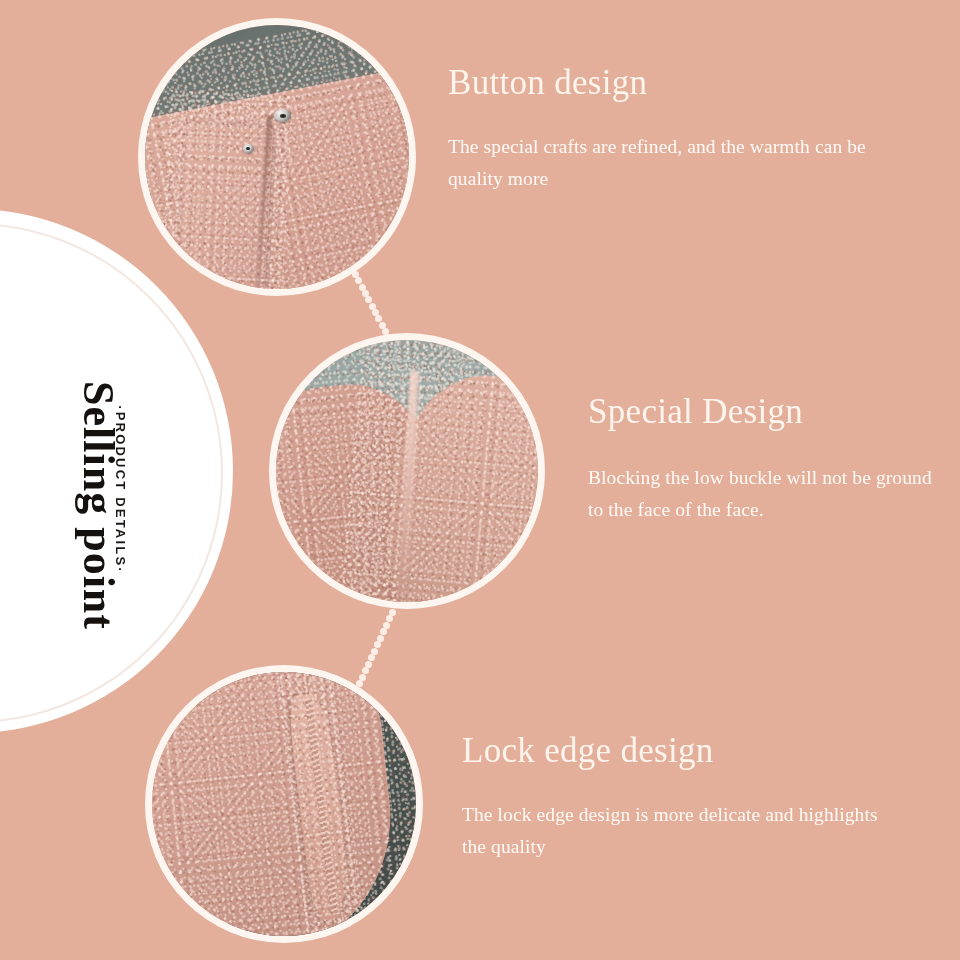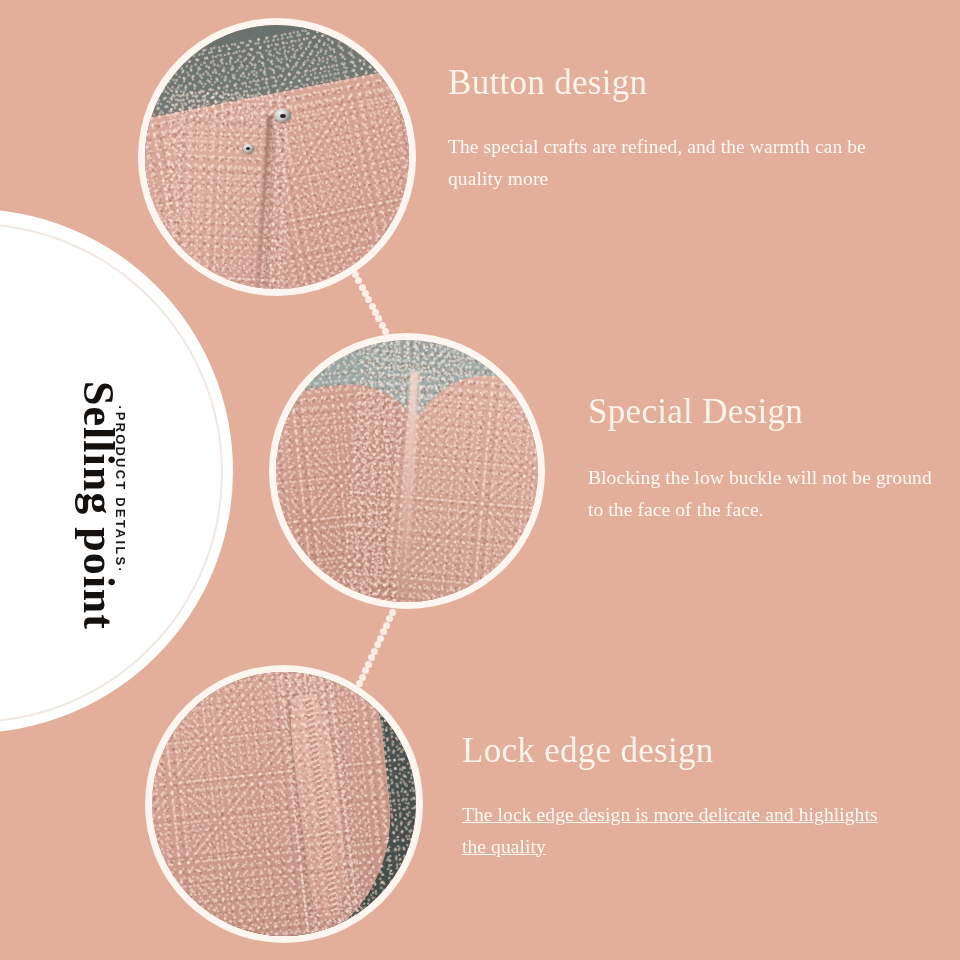--- a/index.html
+++ b/index.html
@@ -212,21 +212,21 @@
     font-size:19.5px;
     line-height:32px;
     color:#fffaf6;
     letter-spacing:.1px;
   }
   #block-button{left:448px;top:64px;width:470px;}
   #block-button p{margin-top:28px;}
   #block-special{left:588px;top:393px;width:360px;}
   #block-special p{margin-top:30px;}
   #block-lock{left:462px;top:732px;width:430px;}
-  #block-lock p{margin-top:28px;text-decoration:underline;}
+  #block-lock p{margin-top:28px;}
 </style>
 </head>
 <body>
 
 <div class="canvas">
 
   <div class="selling-circle"></div>
   <div class="selling-ring"></div>
   <div class="selling-label">
     <div class="selling-title">Selling point</div>

